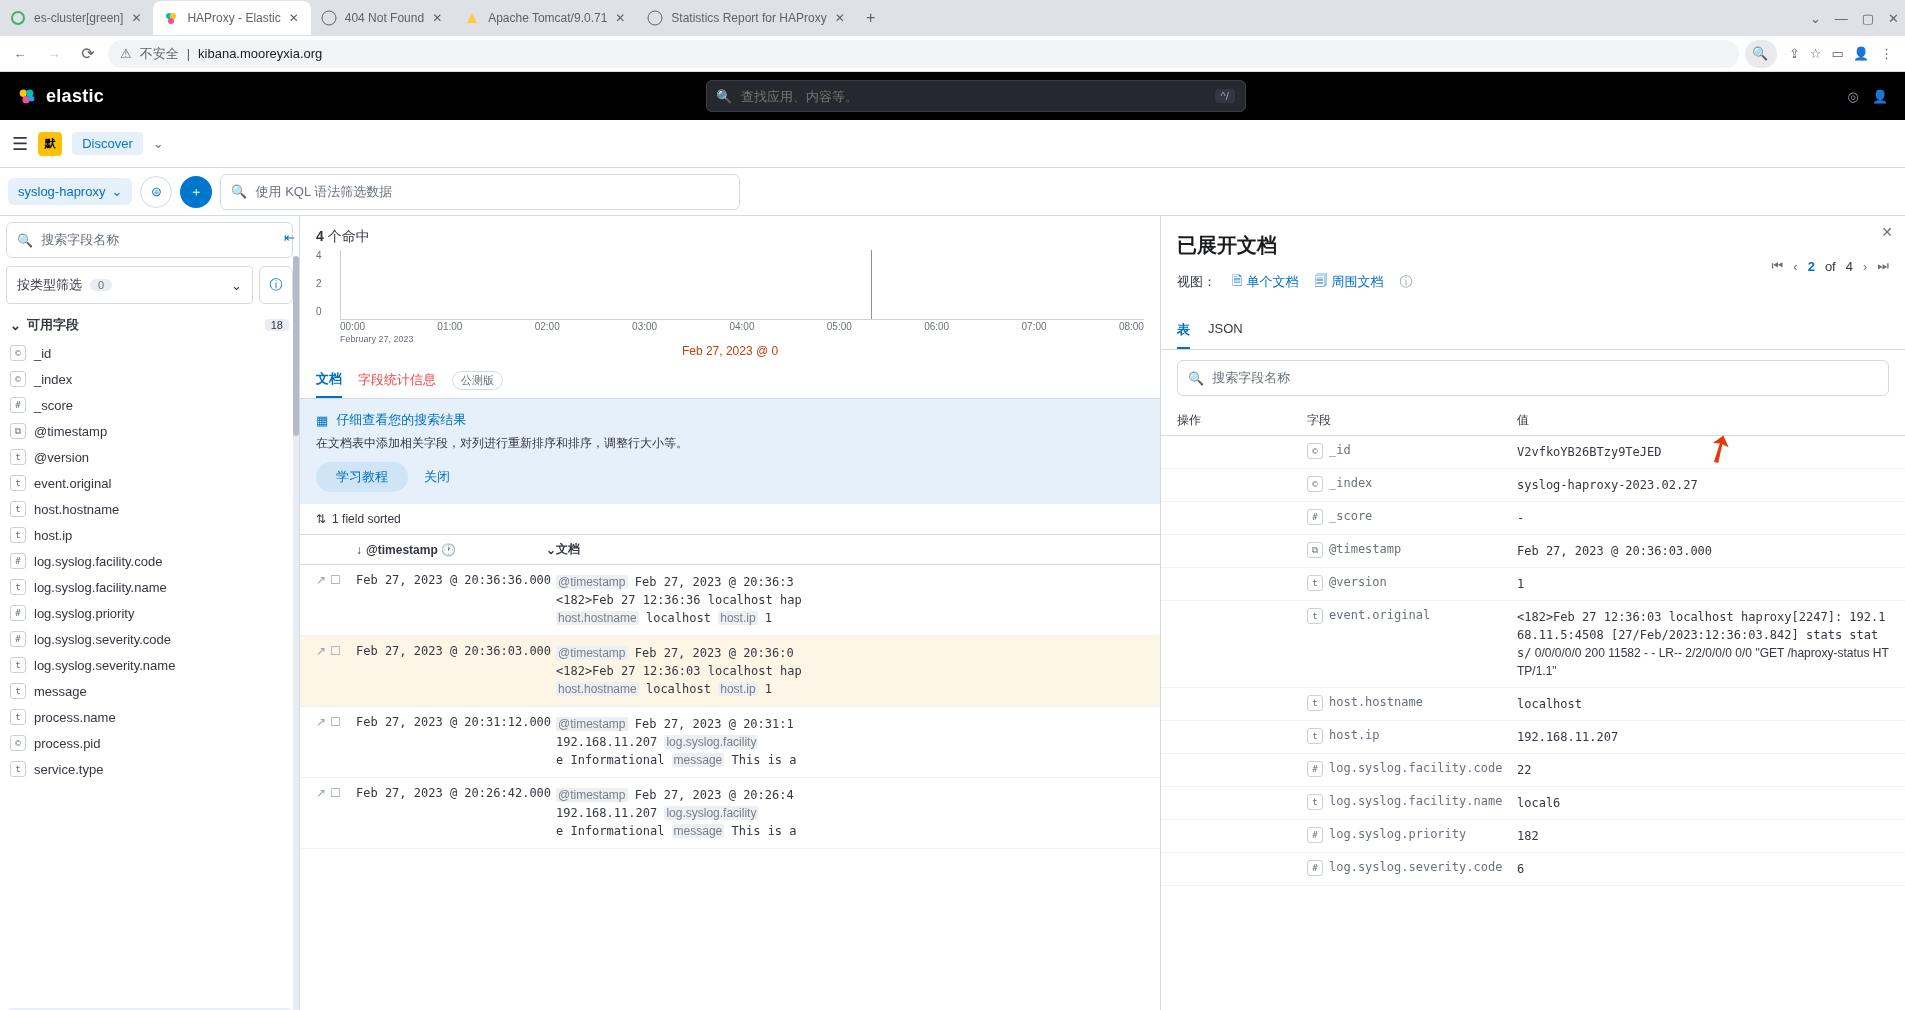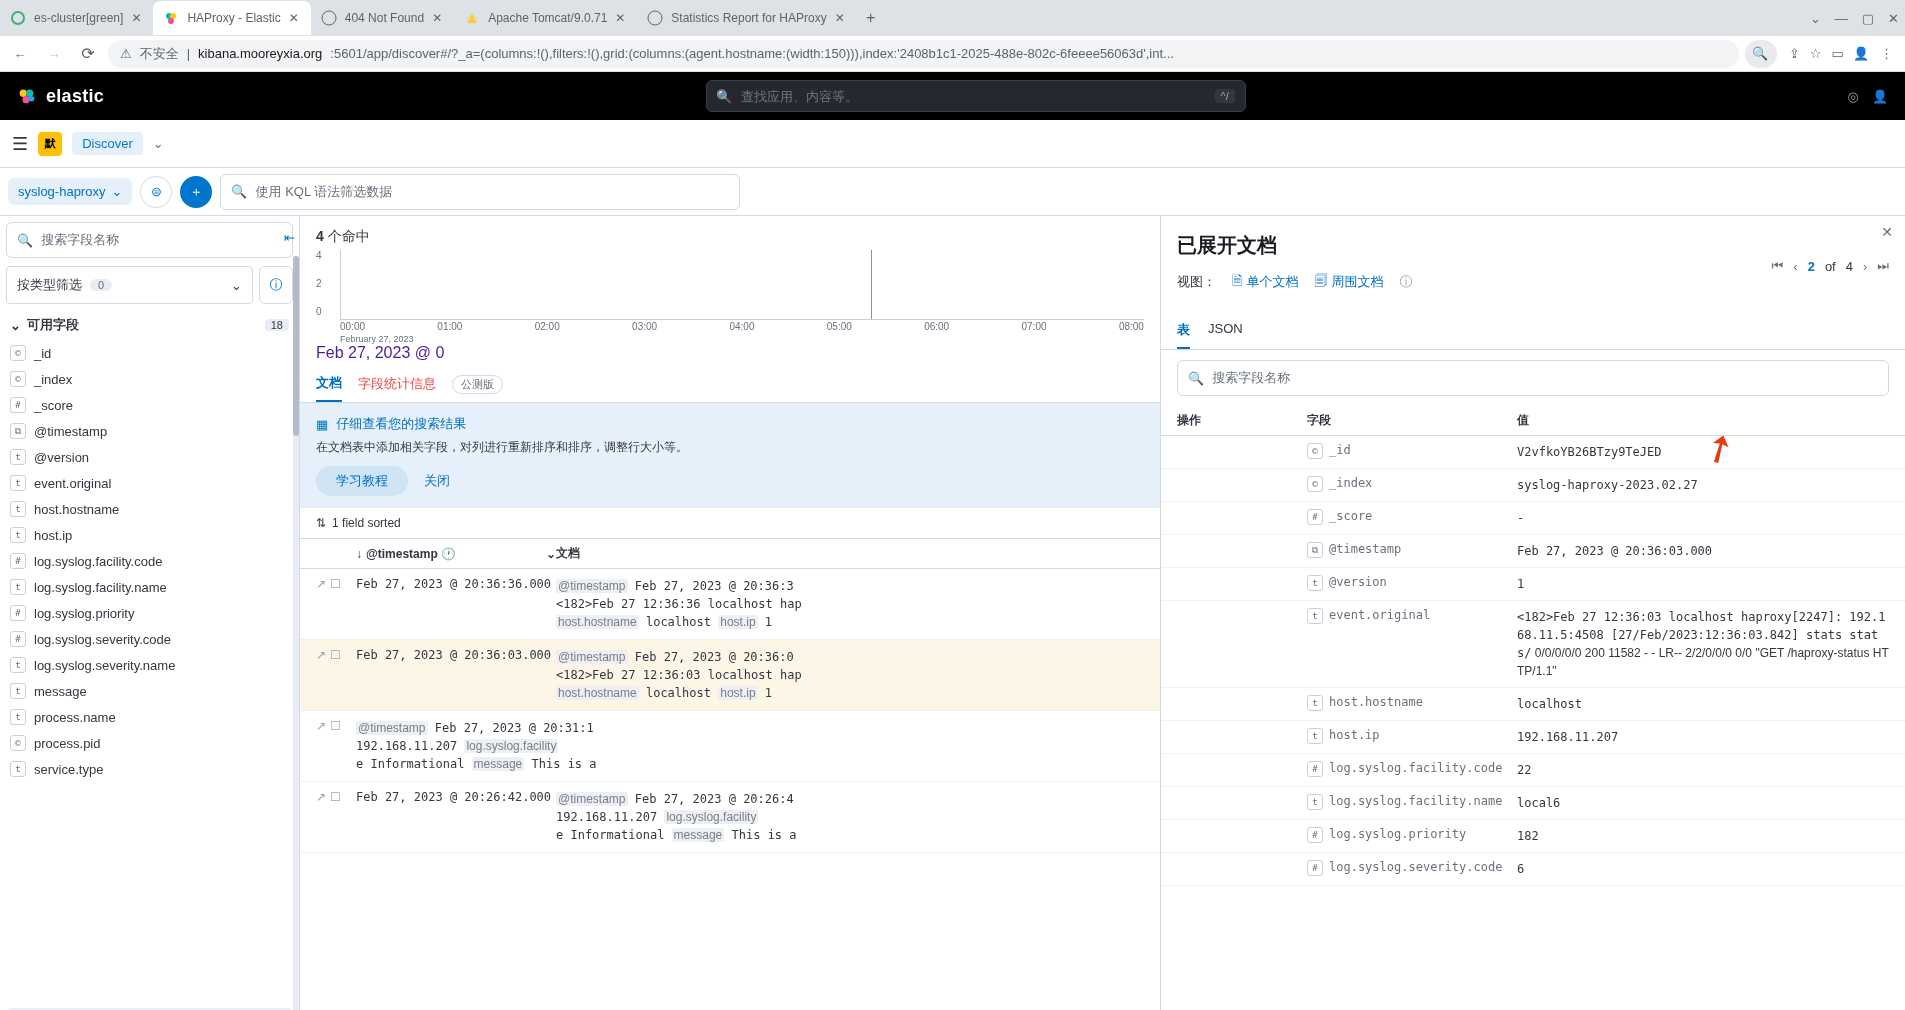--- a/index.html
+++ b/index.html
@@ -56,21 +56,21 @@
 .center{flex:1;overflow:hidden;display:flex;flex-direction:column}
 .hits{padding:12px 16px 4px;font-size:14px;color:#343741}
 .hits b{font-weight:700}
 .chart-area{height:90px;position:relative;padding:0 16px}
 .y-axis{position:absolute;left:16px;top:0;font-size:10px;color:#69707d}
 .y-tick{position:absolute}
 .plot{position:absolute;left:40px;right:16px;top:0;bottom:20px;border-left:1px solid #c9d0dc;border-bottom:1px solid #c9d0dc}
 .vbar{position:absolute;width:1px;background:#8a9199;top:0;bottom:0}
 .x-ticks{position:absolute;left:40px;right:16px;bottom:8px;display:flex;justify-content:space-between;font-size:10px;color:#69707d}
 .x-date{position:absolute;left:40px;bottom:-4px;font-size:9px;color:#69707d}
-.chart-ts{text-align:left;padding:4px 16px;font-size:16px;color:#4c1d95}
+.chart-ts{text-align:center;padding:4px 16px;font-size:12px;color:#c2410c}
 .tabs-row{display:flex;gap:16px;padding:0 16px;border-bottom:1px solid #d3dae6;align-items:center}
 .tabitem{padding:8px 0;font-size:13px;color:#ef4444}
 .tabitem.active{color:#0071c2;border-bottom:2px solid #0071c2;font-weight:600}
 .beta-badge{border:1px solid #d3dae6;border-radius:10px;padding:1px 8px;font-size:11px;color:#69707d}
 .callout{background:#e6f0fa;padding:12px 16px;margin:0}
 .callout-title{color:#0071c2;font-size:13px;display:flex;align-items:center;gap:8px;margin-bottom:6px}
 .callout-body{font-size:12px;color:#343741;margin-bottom:10px}
 .callout-actions{display:flex;gap:16px;align-items:center}
 .learn-btn{background:#cfe4f5;color:#0071c2;padding:6px 20px;border-radius:15px;font-size:13px}
 .close-link{color:#0071c2;font-size:13px}
@@ -92,21 +92,21 @@
 .fly-title{font-size:20px;font-weight:700;color:#1a1c21;margin-bottom:12px}
 .fly-views{display:flex;align-items:center;gap:16px;font-size:13px;color:#343741}
 .fly-link{color:#0071c2;display:flex;align-items:center;gap:4px}
 .fly-nav{position:absolute;right:16px;top:42px;display:flex;align-items:center;gap:10px;font-size:13px;color:#343741}
 .fly-nav .navbtn{color:#69707d}
 .fly-nav .num{color:#0071c2;font-weight:600}
 .fly-tabs{display:flex;gap:18px;padding:0 16px;border-bottom:1px solid #d3dae6;margin-top:12px}
 .fly-tab{padding:8px 0;font-size:13px;color:#343741}
 .fly-tab.active{color:#0071c2;border-bottom:2px solid #0071c2;font-weight:700}
 .fly-search{margin:10px 16px;border:1px solid #d3dae6;border-radius:6px;height:36px;display:flex;align-items:center;padding:0 10px;gap:8px;color:#69707d}
-.fly-thead{display:flex;padding:6px 16px;border-bottom:1px solid #d3dae6;font-size:12px;color:#343741;font-weight:700}
+.fly-thead{display:flex;padding:6px 16px;border-bottom:1px solid #d3dae6;font-size:12px;color:#343741;font-weight:400}
 .fc-ops{width:130px}
 .fc-field{width:210px}
 .fc-val{flex:1}
 .fly-rows{flex:1;overflow-y:auto}
 .fly-row{display:flex;padding:7px 16px;border-bottom:1px solid #eef1f6;font-size:12px}
 .fly-row .ops{width:130px}
 .fly-row .fld{width:210px;display:flex;align-items:flex-start;gap:6px;font-family:Menlo,monospace;color:#6a717d}
 .fly-row .val{flex:1;font-family:Menlo,monospace;color:#343741;line-height:1.5;word-break:break-all}
 .arrow-annotation{position:absolute;color:#e8380d;font-size:38px;pointer-events:none}
 .scrollbar-faux{position:absolute;right:0;width:6px;top:40px;bottom:40px;background:#e9edf3;border-radius:3px}
@@ -175,21 +175,20 @@
 
 <div class="addr-bar">
   <div class="addr-icon">←</div>
   <div class="addr-icon" style="opacity:.4">→</div>
   <div class="addr-icon reload">⟳</div>
   <div class="omnibox">
     <span class="warn">⚠</span>
     <span>不安全</span>
     <span>|</span>
     <span class="host">kibana.mooreyxia.org</span>
-      <span>:5601/app/discover#/?_a=(columns:!(),filters:!(),grid:(columns:(agent.hostname:(width:150))),index:'2408b1c1-2025-488e-802c-6feeee56063d',int...</span>
   </div>
   <div class="addr-icon" style="background:#e8eaed;border-radius:14px;width:32px">🔍</div>
   <div class="addr-right">
     <span>⇪</span>
     <span>☆</span>
     <span>▭</span>
     <span>👤</span>
     <span>⋮</span>
   </div>
 </div>
@@ -409,20 +408,21 @@
             <span>☐</span>
           </div>
           <div class="ts">Feb 27, 2023 @ 20:36:03.000</div>
           <div class="doc"><span class="dim">@timestamp</span> Feb 27, 2023 @ 20:36:0<br>&lt;182&gt;Feb 27 12:36:03 localhost hap<br><span class="dim">host.hostname</span> localhost <span class="dim">host.ip</span> 1</div>
         </div>
         <div class="drow">
           <div class="ctrl">
             <span>↗</span>
             <span>☐</span>
           </div>
+          <div class="ts">Feb 27, 2023 @ 20:31:12.000</div>
           <div class="doc"><span class="dim">@timestamp</span> Feb 27, 2023 @ 20:31:1<br>192.168.11.207 <span class="dim">log.syslog.facility</span><br>e Informational <span class="dim">message</span> This is a</div>
         </div>
         <div class="drow">
           <div class="ctrl">
             <span>↗</span>
             <span>☐</span>
           </div>
           <div class="ts">Feb 27, 2023 @ 20:26:42.000</div>
           <div class="doc"><span class="dim">@timestamp</span> Feb 27, 2023 @ 20:26:4<br>192.168.11.207 <span class="dim">log.syslog.facility</span><br>e Informational <span class="dim">message</span> This is a</div>
         </div>

